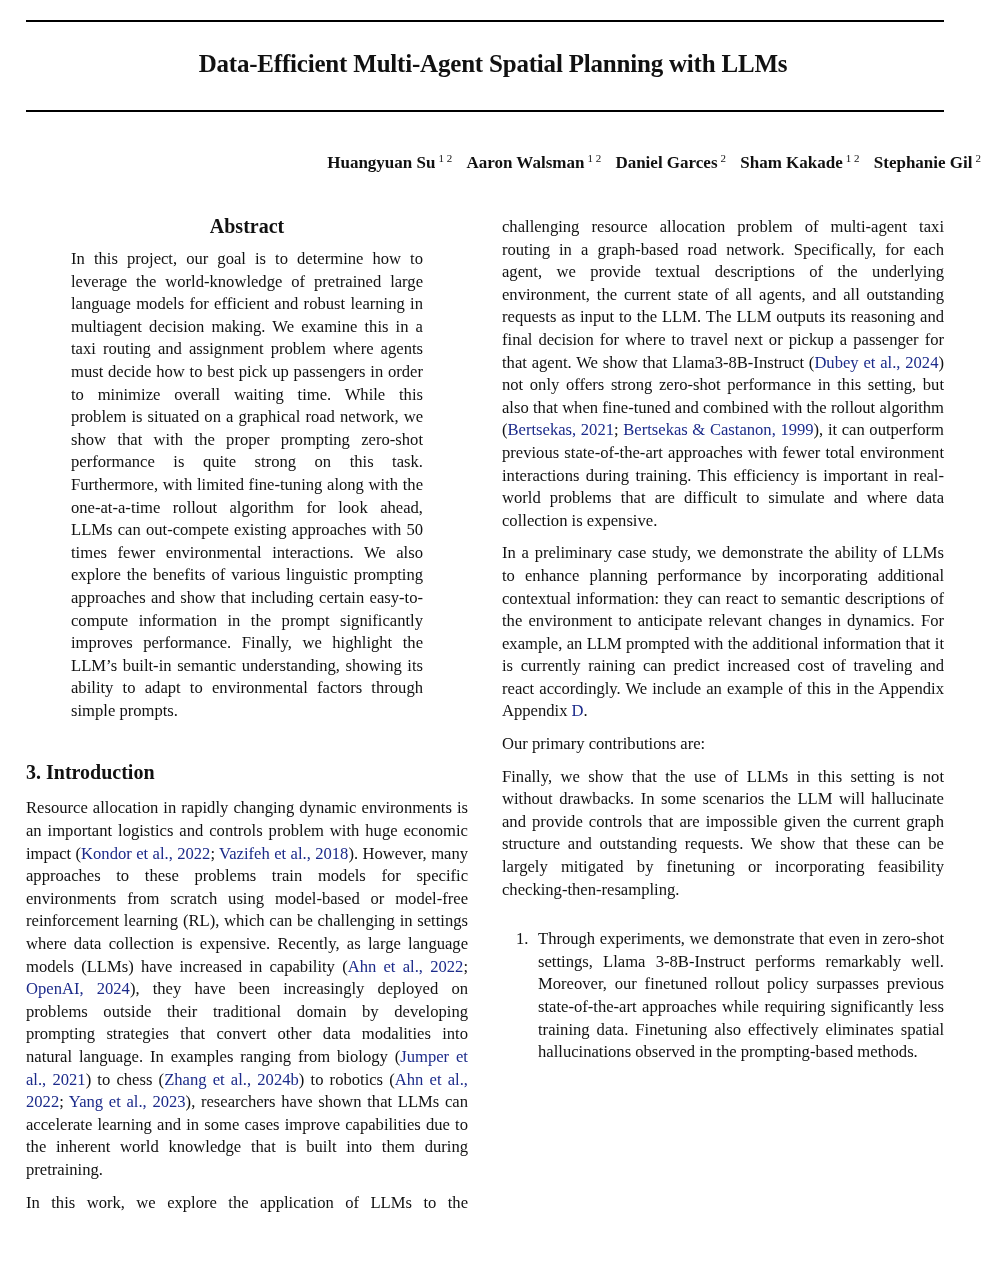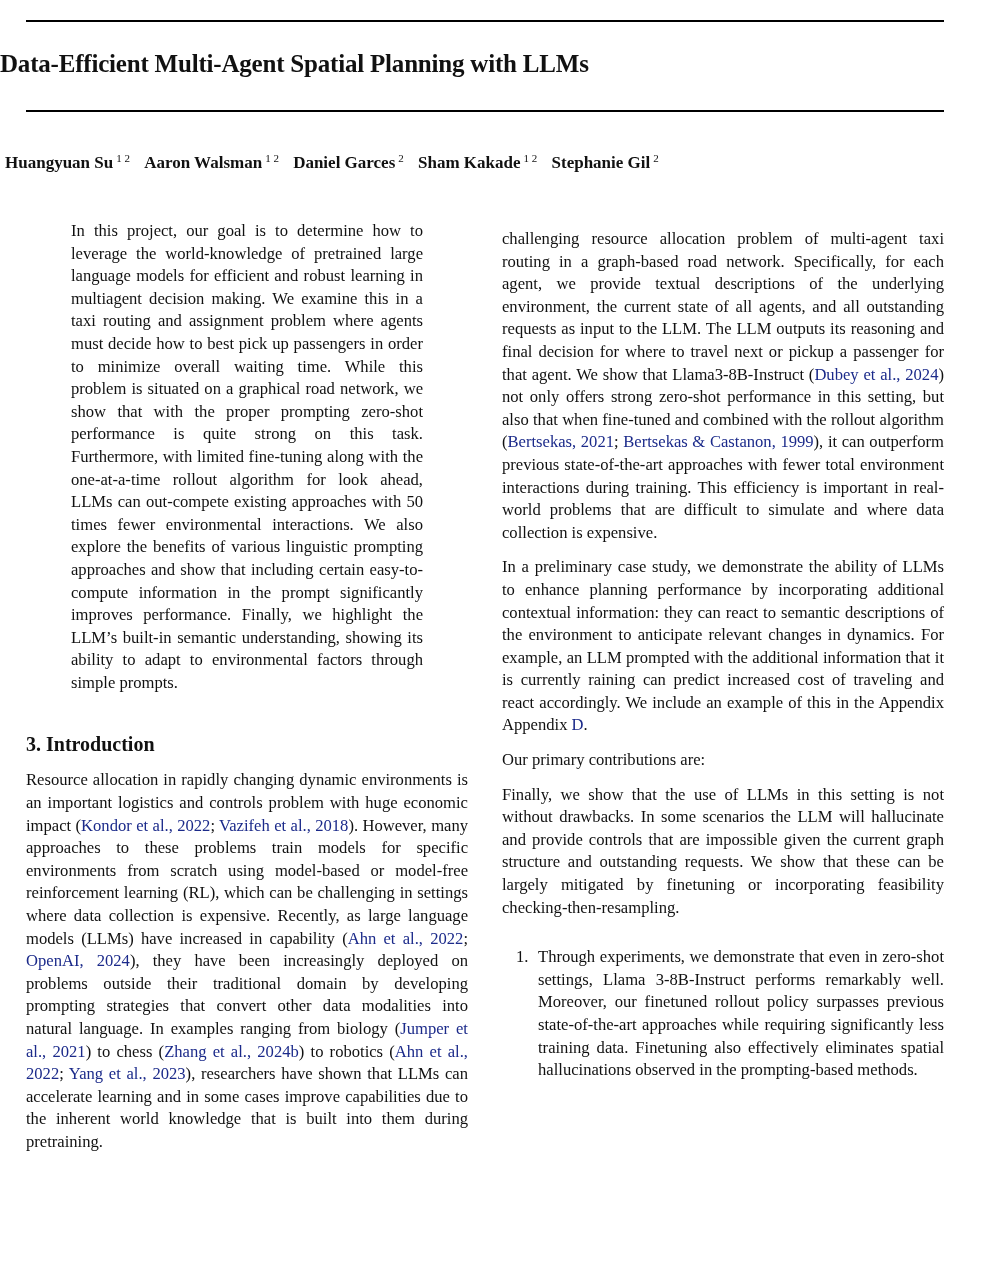--- a/index.html
+++ b/index.html
@@ -1,34 +1,34 @@
 <!DOCTYPE html>
 <html><head>
 <meta charset="utf-8">
 <style>
   html, body { margin: 0; padding: 0; background: #ffffff; }
   body { width: 986px; height: 1264px; position: relative; overflow: hidden;
          font-family: "Liberation Serif", "DejaVu Serif", serif; color: #111; }
   .rule { position: absolute; left: 26px; width: 918px; height: 2px; background: #000; }
   .rule.top { top: 20px; }
   .rule.bottom { top: 110px; }
-  .title { position: absolute; top: 50px; left: 0; width: 986px; 
+  .title { position: absolute; top: 50px; left: 0; width: 986px; text-align: center;
            font-weight: bold; font-size: 25px; letter-spacing: -0.2px; }
-  .authors { position: absolute; top: 152px; left: 0; width: 986px; text-align: left;
+  .authors { position: absolute; top: 152px; left: 0; width: 986px; text-align: right;
              font-weight: bold; font-size: 17px; }
   .author { margin: 0 5px; white-space: nowrap; }
   .author sup { font-size: 11px; font-weight: normal; margin-left: 3px; vertical-align: 6px; }
   .col { position: absolute; font-size: 16.6px; line-height: 22.6px; text-align: justify; hyphens: manual; }
   .col-left { left: 26px; width: 442px; top: 212px; }
   .col-right { left: 502px; width: 442px; top: 216px; }
   .abstract-wrap { margin-left: 37px; width: 368px; }
   .abstract-title { text-align: center; font-weight: bold; font-size: 20px; line-height: 28px; margin: 0 0 0 0; }
   .abstract-text { margin: 8px; }
   .sec-title { font-weight: bold; font-size: 20px; line-height: 26px; margin: 37px 0 12px 0; }
-  p { margin: 12px 0 10px 0; }
+  p { margin: 0 0 10px 0; }
   a.cite { color: #1b2a8a; text-decoration: none; }
   .list { margin: 27px 0 0 0; padding: 0; list-style: none; }
   .list li { position: relative; padding-left: 36px; }
   .list .num { position: absolute; left: 14px; top: 0; }
 </style>
 </head>
 <body>
 
 <div class="rule top"></div>
 <h1 class="title" style="margin:0;">Data-Efficient Multi-Agent Spatial Planning with LLMs</h1>
@@ -37,27 +37,29 @@
 <div class="authors">
   <span class="author"><span>Huangyuan Su</span><sup>1 2</sup></span>
   <span class="author"><span>Aaron Walsman</span><sup>1 2</sup></span>
   <span class="author"><span>Daniel Garces</span><sup>2</sup></span>
   <span class="author"><span>Sham Kakade</span><sup>1 2</sup></span>
   <span class="author"><span>Stephanie Gil</span><sup>2</sup></span>
 </div>
 
 <div class="col col-left">
   <div class="abstract-wrap">
+    <div class="abstract-title">Abstract</div>
     <p class="abstract-text">In this project, our goal is to determine how to leverage the world-knowledge of pretrained large language models for efficient and robust learn­ing in multiagent decision making.  We exam­ine this in a taxi routing and assignment problem where agents must decide how to best pick up passengers in order to minimize overall waiting time.  While this problem is situated on a graph­ical road network, we show that with the proper prompting zero-shot performance is quite strong on this task. Furthermore, with limited fine-tuning along with the one-at-a-time rollout algorithm for look ahead, LLMs can out-compete existing ap­proaches with 50 times fewer environmental in­teractions. We also explore the benefits of various linguistic prompting approaches and show that including certain easy-to-compute information in the prompt significantly improves performance. Finally, we highlight the LLM’s built-in seman­tic understanding, showing its ability to adapt to environmental factors through simple prompts.</p>
   </div>
 
   <div class="sec-title">3. Introduction</div>
 
   <p><span>Resource allocation in rapidly changing dynamic environ­ments is an important logistics and controls problem with huge economic impact (</span><a class="cite">Kondor et al., 2022</a><span>; </span><a class="cite">Vazifeh et al., 2018</a><span>). However, many approaches to these problems train models for specific environments from scratch using model-based or model-free reinforcement learning (RL), which can be challenging in settings where data collection is ex­pensive. Recently, as large language models (LLMs) have increased in capability (</span><a class="cite">Ahn et al., 2022</a><span>; </span><a class="cite">OpenAI, 2024</a><span>), they have been increasingly deployed on problems outside their traditional domain by developing prompting strategies that convert other data modalities into natural language. In examples ranging from biology (</span><a class="cite">Jumper et al., 2021</a><span>) to chess (</span><a class="cite">Zhang et al., 2024b</a><span>) to robotics (</span><a class="cite">Ahn et al., 2022</a><span>; </span><a class="cite">Yang et al., 2023</a><span>), researchers have shown that LLMs can accelerate learning and in some cases improve capabilities due to the inherent world knowledge that is built into them during pretraining.</span></p>
 
+  <p style="text-align: justify; text-align-last: justify;">In this work, we explore the application of LLMs to the</p>
 </div>
 
 <div class="col col-right">
   <p><span>challenging resource allocation problem of multi-agent taxi routing in a graph-based road network.  Specifically, for each agent, we provide textual descriptions of the under­lying environment, the current state of all agents, and all outstanding requests as input to the LLM. The LLM outputs its reasoning and final decision for where to travel next or pickup a passenger for that agent. We show that Llama3-8B-Instruct (</span><a class="cite">Dubey et al., 2024</a><span>) not only offers strong zero-shot performance in this setting, but also that when fine-tuned and combined with the rollout algorithm (</span><a class="cite">Bertsekas, 2021</a><span>; </span><a class="cite">Bertsekas &amp; Castanon, 1999</a><span>), it can outperform previous state-of-the-art approaches with fewer total environment interactions during training. This efficiency is important in real-world problems that are difficult to simulate and where data collection is expensive.</span></p>
 
 
   <p><span>In a preliminary case study, we demonstrate the ability of LLMs to enhance planning performance by incorporating additional contextual information: they can react to seman­tic descriptions of the environment to anticipate relevant changes in dynamics. For example, an LLM prompted with the additional information that it is currently raining can predict increased cost of traveling and react accordingly. We include an example of this in the Appendix Appendix </span><a class="cite">D</a><span>.</span></p>
 
   <p>Our primary contributions are:</p>
 

